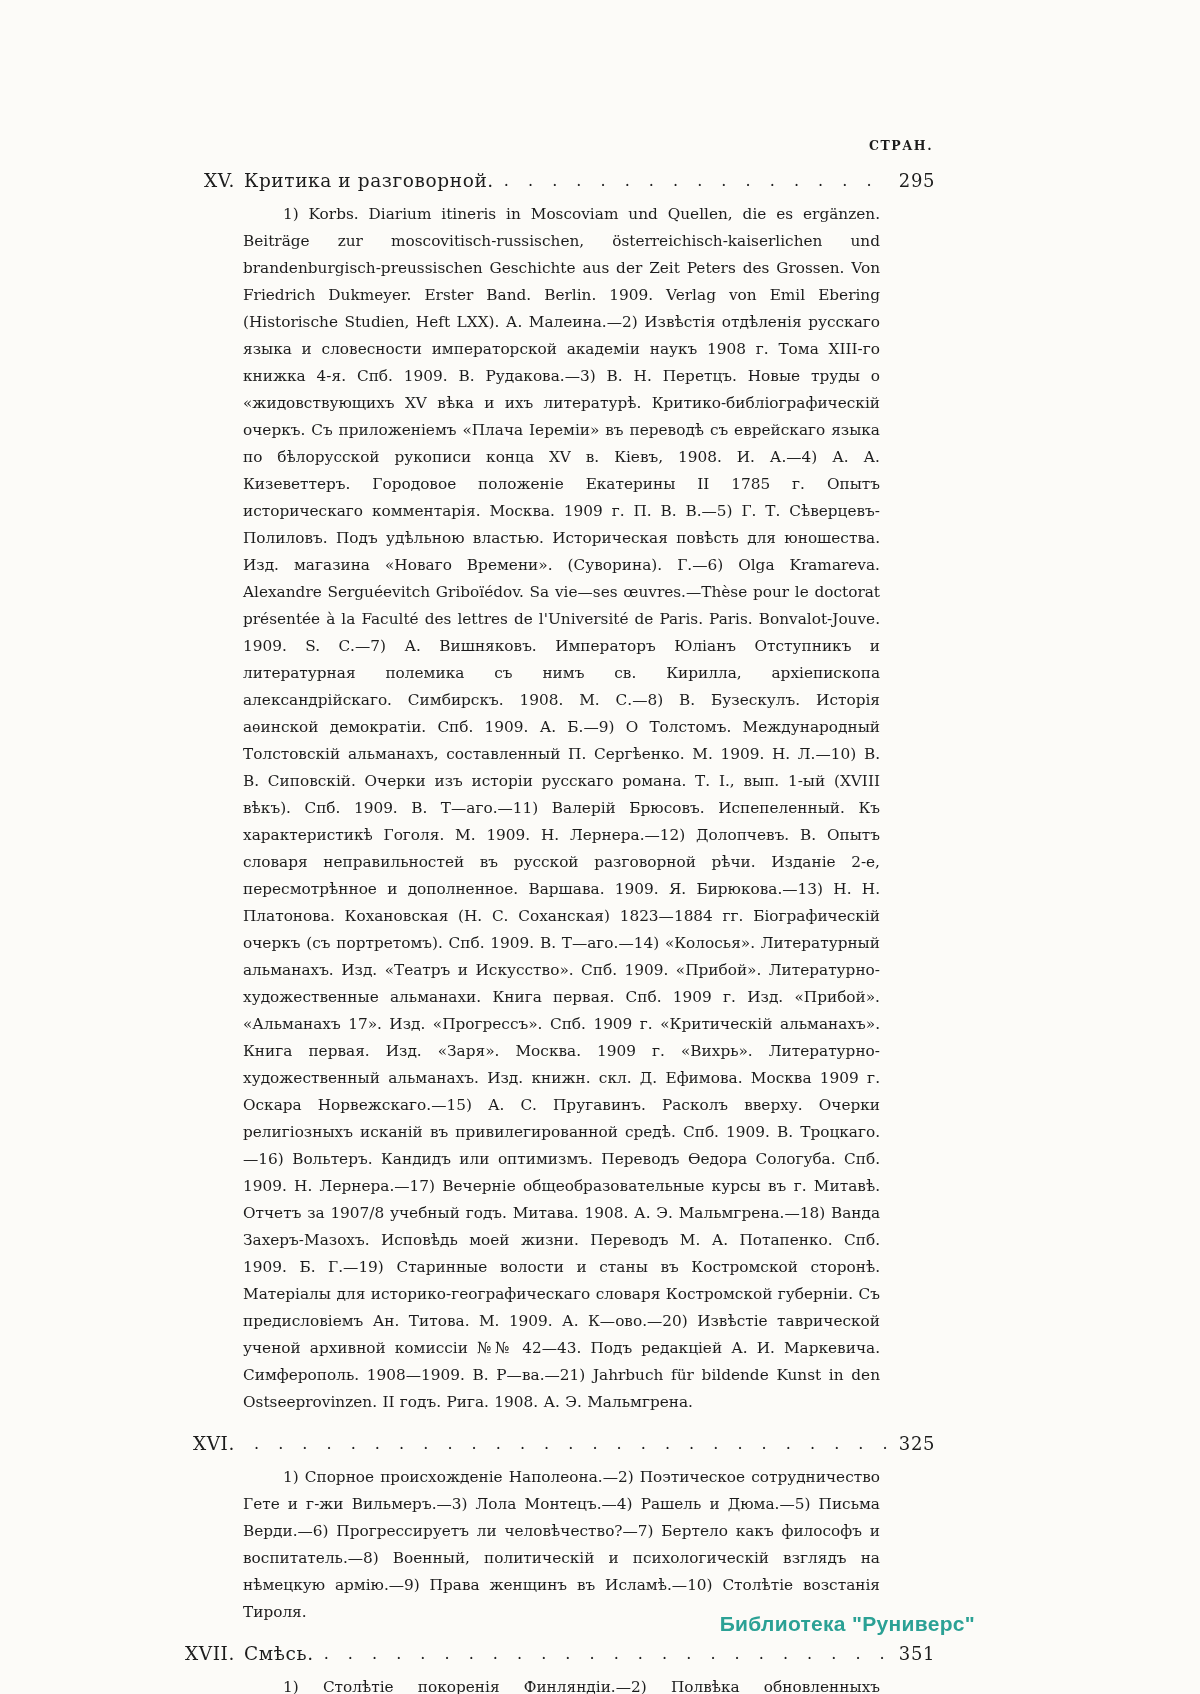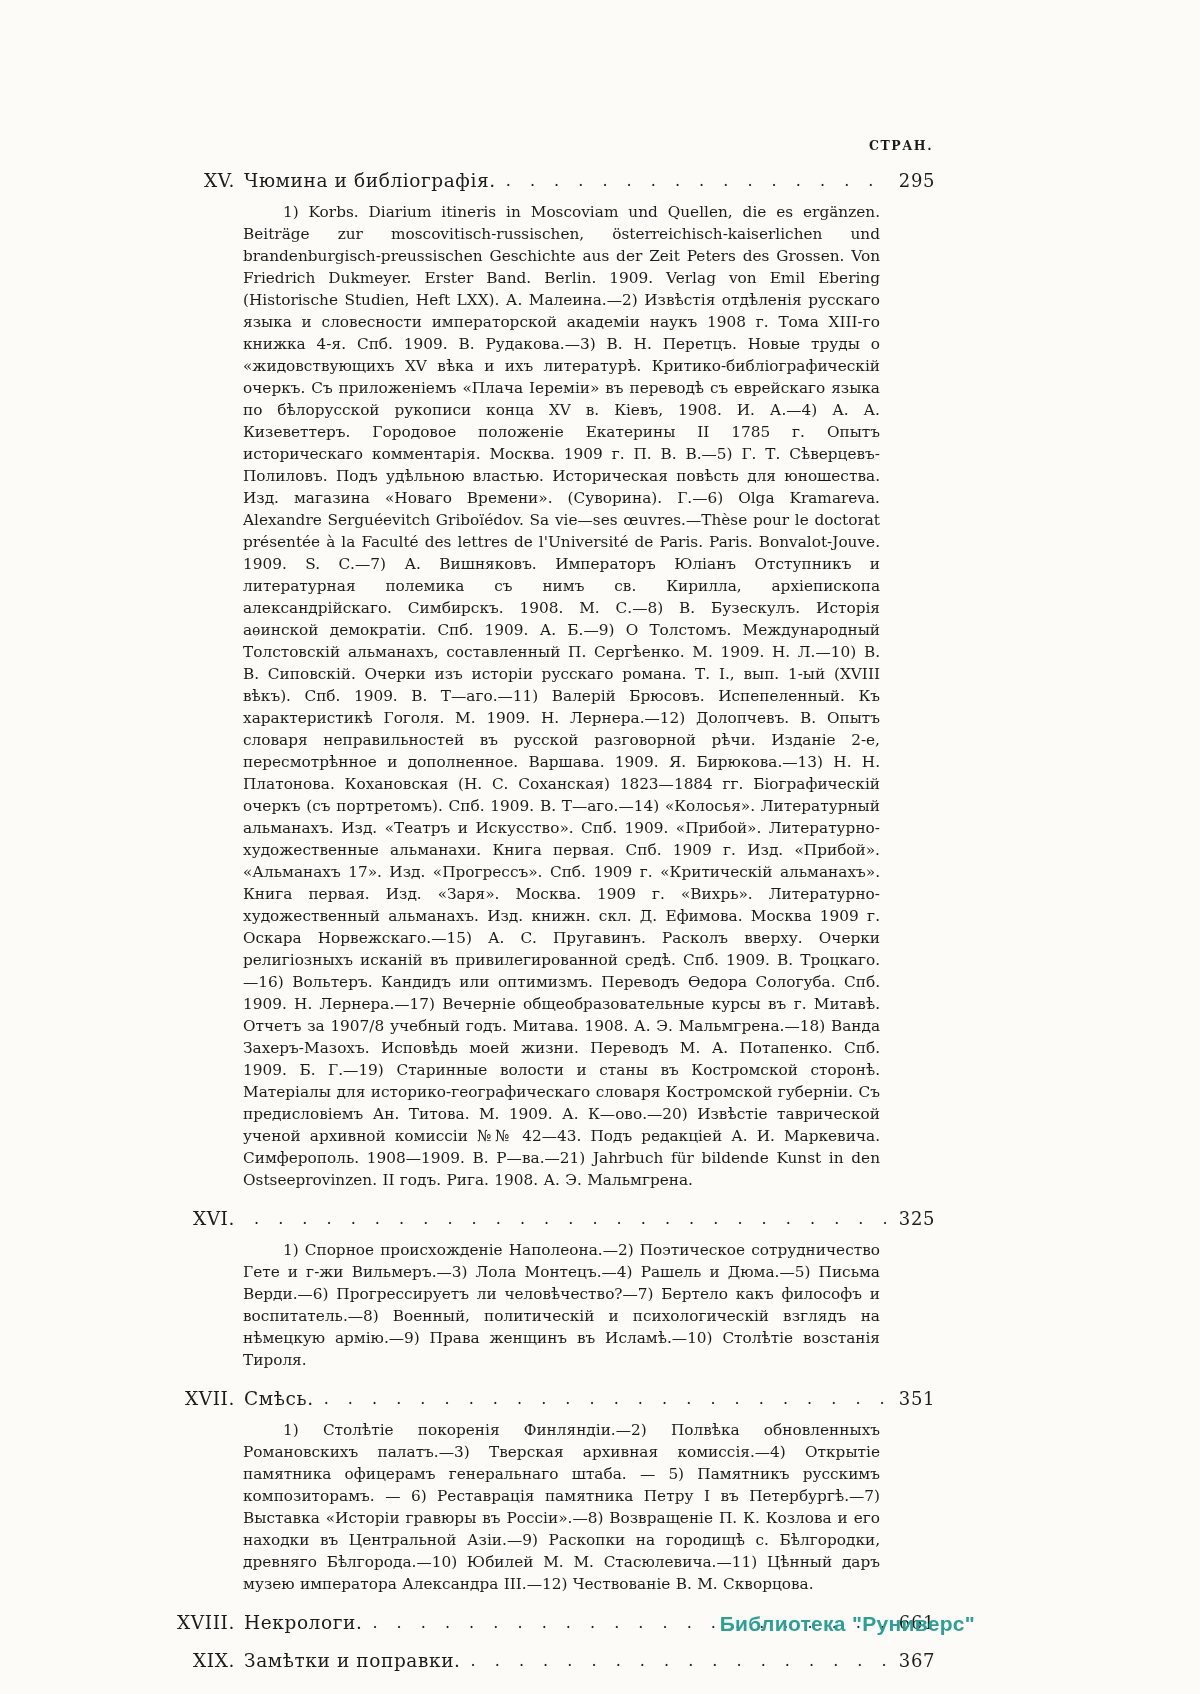--- a/index.html
+++ b/index.html
@@ -55,21 +55,21 @@
   .pagenum {
     flex: none;
     width: 44px;
     text-align: right;
     font-size: 18px;
   }
   .annotation {
     margin: 0 55px 13px 83px;
     text-align: justify;
     font-size: 15.3px;
-    line-height: 22px;
+    line-height: 27px;
     text-indent: 40px;
     word-spacing: 0.5px;
   }
   .squiggle {
     margin-top: 30px;
     text-align: center;
     font-size: 15px;
     letter-spacing: 1px;
     color: #3a3a3a;
   }
@@ -87,21 +87,21 @@
 <body>
 
 <div class="page">
   <div class="content">
 
     <div class="page-header">СТРАН.</div>
 
     <section class="toc-section">
       <div class="toc-heading">
         <span class="numeral">XV.</span>
-        <span class="title">Чюмина и библіографія.</span>
+        <span class="title">Критика и разговорной.</span>
         <span class="leader">. . . . . . . . . . . . . . . . . . . . . . . . . . . . . . . . . . . . . . . . . . . . . . . . . . . . . . . . . . . .</span>
         <span class="pagenum">295</span>
       </div>
       <p class="annotation">1) Korbs. Diarium itineris in Moscoviam und Quellen, die es ergänzen. Beiträge zur moscovitisch-russischen, österreichisch-kaiserlichen und brandenburgisch-preussischen Geschichte aus der Zeit Peters des Grossen. Von Friedrich Dukmeyer. Erster Band. Berlin. 1909. Verlag von Emil Ebering (Historische Studien, Heft LXX). А. Малеина.—2) Извѣстія отдѣленія русскаго языка и словесности императорской академіи наукъ 1908 г. Тома XIII-го книжка 4-я. Спб. 1909. В. Рудакова.—3) В. Н. Перетцъ. Новые труды о «жидовствующихъ XV вѣка и ихъ литературѣ. Критико-библіографическій очеркъ. Съ приложеніемъ «Плача Іереміи» въ переводѣ съ еврейскаго языка по бѣлорусской рукописи конца XV в. Кіевъ, 1908. И. А.—4) А. А. Кизеветтеръ. Городовое положеніе Екатерины II 1785 г. Опытъ историческаго комментарія. Москва. 1909 г. П. В. В.—5) Г. Т. Сѣверцевъ-Полиловъ. Подъ удѣльною властью. Историческая повѣсть для юношества. Изд. магазина «Новаго Времени». (Суворина). Г.—6) Olga Kramareva. Alexandre Serguéevitch Griboïédov. Sa vie—ses œuvres.—Thèse pour le doctorat présentée à la Faculté des lettres de l'Université de Paris. Paris. Bonvalot-Jouve. 1909. S. С.—7) А. Вишняковъ. Императоръ Юліанъ Отступникъ и литературная полемика съ нимъ св. Кирилла, архіепископа александрійскаго. Симбирскъ. 1908. М. С.—8) В. Бузескулъ. Исторія аѳинской демократіи. Спб. 1909. А. Б.—9) О Толстомъ. Международный Толстовскій альманахъ, составленный П. Сергѣенко. М. 1909. Н. Л.—10) В. В. Сиповскій. Очерки изъ исторіи русскаго романа. Т. I., вып. 1-ый (XVIII вѣкъ). Спб. 1909. В. Т—аго.—11) Валерій Брюсовъ. Испепеленный. Къ характеристикѣ Гоголя. М. 1909. Н. Лернера.—12) Долопчевъ. В. Опытъ словаря неправильностей въ русской разговорной рѣчи. Изданіе 2-е, пересмотрѣнное и дополненное. Варшава. 1909. Я. Бирюкова.—13) Н. Н. Платонова. Кохановская (Н. С. Соханская) 1823—1884 гг. Біографическій очеркъ (съ портретомъ). Спб. 1909. В. Т—аго.—14) «Колосья». Литературный альманахъ. Изд. «Театръ и Искусство». Спб. 1909. «Прибой». Литературно-художественные альманахи. Книга первая. Спб. 1909 г. Изд. «Прибой». «Альманахъ 17». Изд. «Прогрессъ». Спб. 1909 г. «Критическій альманахъ». Книга первая. Изд. «Заря». Москва. 1909 г. «Вихрь». Литературно-художественный альманахъ. Изд. книжн. скл. Д. Ефимова. Москва 1909 г. Оскара Норвежскаго.—15) А. С. Пругавинъ. Расколъ вверху. Очерки религіозныхъ исканій въ привилегированной средѣ. Спб. 1909. В. Троцкаго.—16) Вольтеръ. Кандидъ или оптимизмъ. Переводъ Ѳедора Сологуба. Спб. 1909. Н. Лернера.—17) Вечерніе общеобразовательные курсы въ г. Митавѣ. Отчетъ за 1907/8 учебный годъ. Митава. 1908. А. Э. Мальмгрена.—18) Ванда Захеръ-Мазохъ. Исповѣдь моей жизни. Переводъ М. А. Потапенко. Спб. 1909. Б. Г.—19) Старинные волости и станы въ Костромской сторонѣ. Матеріалы для историко-географическаго словаря Костромской губерніи. Съ предисловіемъ Ан. Титова. М. 1909. А. К—ово.—20) Извѣстіе таврической ученой архивной комиссіи №№ 42—43. Подъ редакціей А. И. Маркевича. Симферополь. 1908—1909. В. Р—ва.—21) Jahrbuch für bildende Kunst in den Ostseeprovinzen. II годъ. Рига. 1908. А. Э. Мальмгрена.</p>
     </section>
 
     <section class="toc-section">
       <div class="toc-heading">
         <span class="numeral">XVI.</span>
         <span class="leader">. . . . . . . . . . . . . . . . . . . . . . . . . . . . . . . . . . . . . . . . . . . . . . . . . . . . . . . . . . . .</span>

